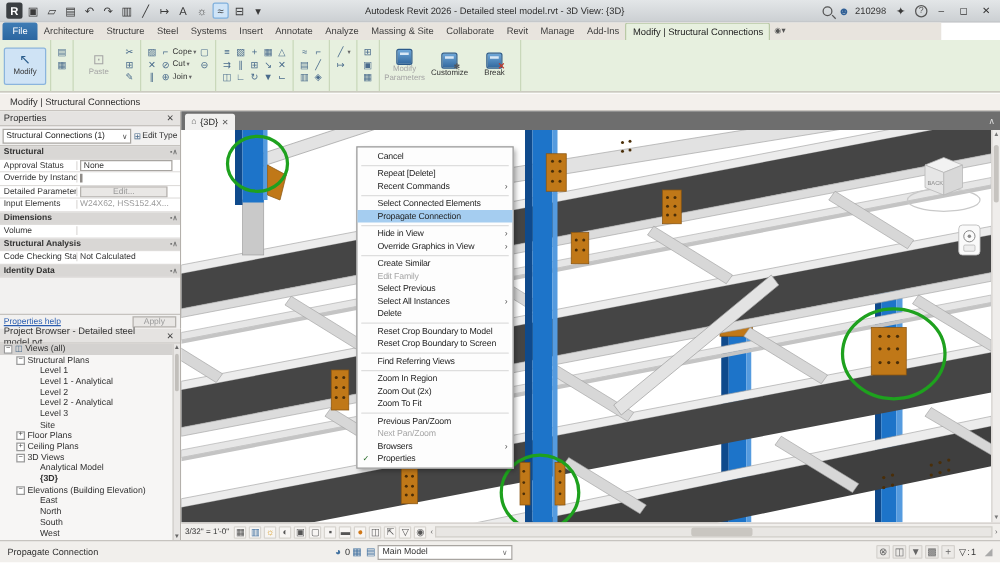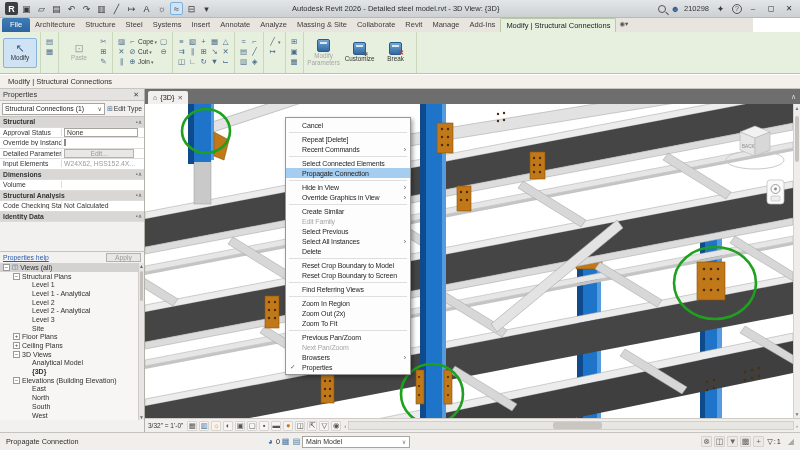--- a/index.html
+++ b/index.html
@@ -440,20 +440,24 @@
         <span class="pinic">▪∧</span>
       </div>
     </div>
   <div id="propfoot">
     <span id="prophelp">Properties help</span>
     <span id="applybtn">Apply</span>
   </div>
 </div>
 
 <div id="browser" class="lpanel">
+  <div class="lp-head">
+    <span>Project Browser - Detailed steel model.rvt</span>
+    <span class="x">✕</span>
+  </div>
   <div id="tree">
     <div class="vscr">
       <span class="ar" style="top:0">▲</span>
       <span class="th" style="top:8px"></span>
       <span class="ar" style="bottom:0">▼</span>
     </div>
   <div class="trow sel" style="padding-left: 3px;">
         <span class="exp">−</span>
         <span class="ticon">◫</span>
         <span>Views (all)</span>

